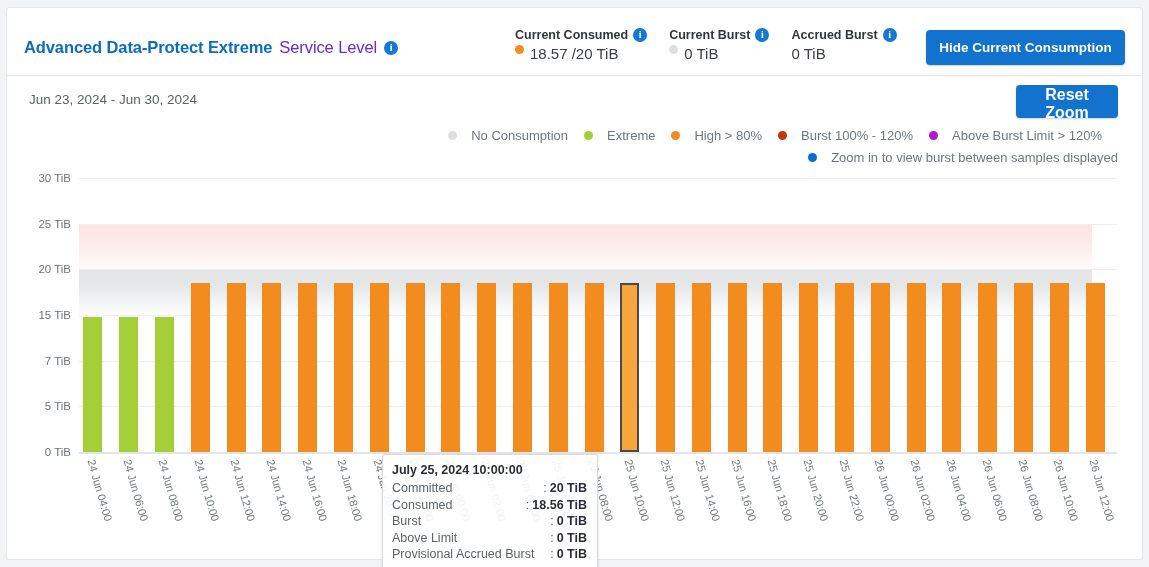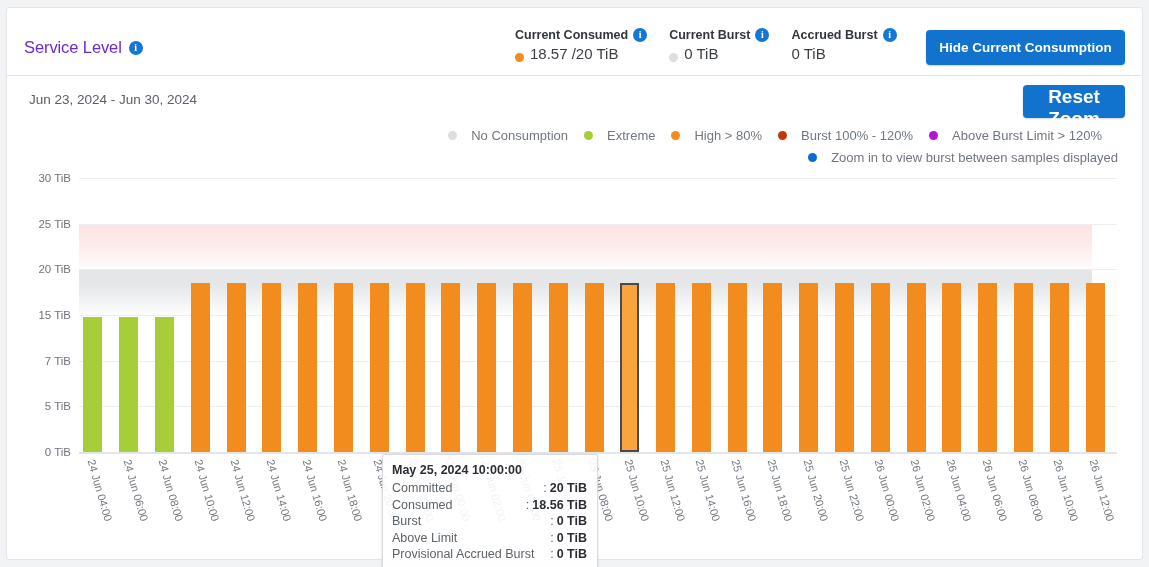--- a/index.html
+++ b/index.html
@@ -55,21 +55,21 @@
     display: flex; gap: 0px; align-items: flex-start;
   }
   .metric { margin-right: 22px; }
   .metric-label {
     display: flex; align-items: center; gap: 5px;
     font-size: 12.5px; font-weight: bold; color: #33373d;
     white-space: nowrap;
     margin-bottom: 3px;
   }
   .metric-value {
-    display: flex; align-items: flex-end; gap: 6px;
+    display: flex; align-items: flex-start; gap: 6px;
     font-size: 15px; color: #3b3f45;
     white-space: nowrap;
   }
   .dot { width: 9px; height: 9px; border-radius: 50%; display: inline-block; flex: 0 0 auto; }
   .btn-primary {
     position: absolute;
     background: #1273cf;
     color: #fff;
     border: none; border-radius: 4px;
     font-family: "Liberation Sans", sans-serif;
@@ -83,23 +83,23 @@
     font-size: 13.5px;
   }
 
   
   .range-row { position: relative; height: 52px; }
   .range-text {
     position: absolute; left: 22px; top: 16px;
     font-size: 13.5px; color: #5b6069;
   }
   #reset-zoom-btn {
-    right: 17px; top: 9px;
+    right: 24px; top: 9px;
     width: 102px; height: 33px;
-    font-size: 19px;
+    font-size: 16px;
   }
 
   
   .legend-area { position: relative; height: 42px; }
   .legend-row1 {
     position: absolute; right: 40px; top: 0px;
     display: flex; align-items: center; gap: 16px;
     white-space: nowrap;
   }
   .legend-row2 {
@@ -188,20 +188,21 @@
   .tt-colon { color:#5d636b; font-weight: normal; margin-right: 3px; }
 </style>
 </head>
 <body>
 
 <div id="app">
   <div class="card">
 
     <div class="card-header">
       <div class="title-wrap">
+        <span class="title-main">Advanced Data-Protect Extreme</span>
         <span class="title-sub">Service Level</span>
         <span class="info-icon">i</span>
       </div>
 
       <div class="metrics">
         <div class="metric">
           <div class="metric-label">
             <span>Current Consumed</span>
             <span class="info-icon">i</span>
           </div>
@@ -352,21 +353,21 @@
           <div class="xlabel" style="left: 805.345px;">26 Jun 00:00</div>
           <div class="xlabel" style="left: 841.138px;">26 Jun 02:00</div>
           <div class="xlabel" style="left: 876.931px;">26 Jun 04:00</div>
           <div class="xlabel" style="left: 912.724px;">26 Jun 06:00</div>
           <div class="xlabel" style="left: 948.517px;">26 Jun 08:00</div>
           <div class="xlabel" style="left: 984.31px;">26 Jun 10:00</div>
           <div class="xlabel" style="left: 1020.1px;">26 Jun 12:00</div>
         </div>
 
       <div class="tooltip">
-        <div class="tt-title">May 25, 2024 10:00:00</div>
+        <div class="tt-title">July 25, 2024 10:00:00</div>
         <div id="tt-rows">
             <div class="tt-row">
               <span class="tt-key">Committed</span>
               <span class="tt-spacer"></span>
               <span class="tt-val"><span class="tt-colon">:</span>20 TiB</span>
             </div>
             <div class="tt-row">
               <span class="tt-key">Consumed</span>
               <span class="tt-spacer"></span>
               <span class="tt-val"><span class="tt-colon">:</span>18.56 TiB</span>

